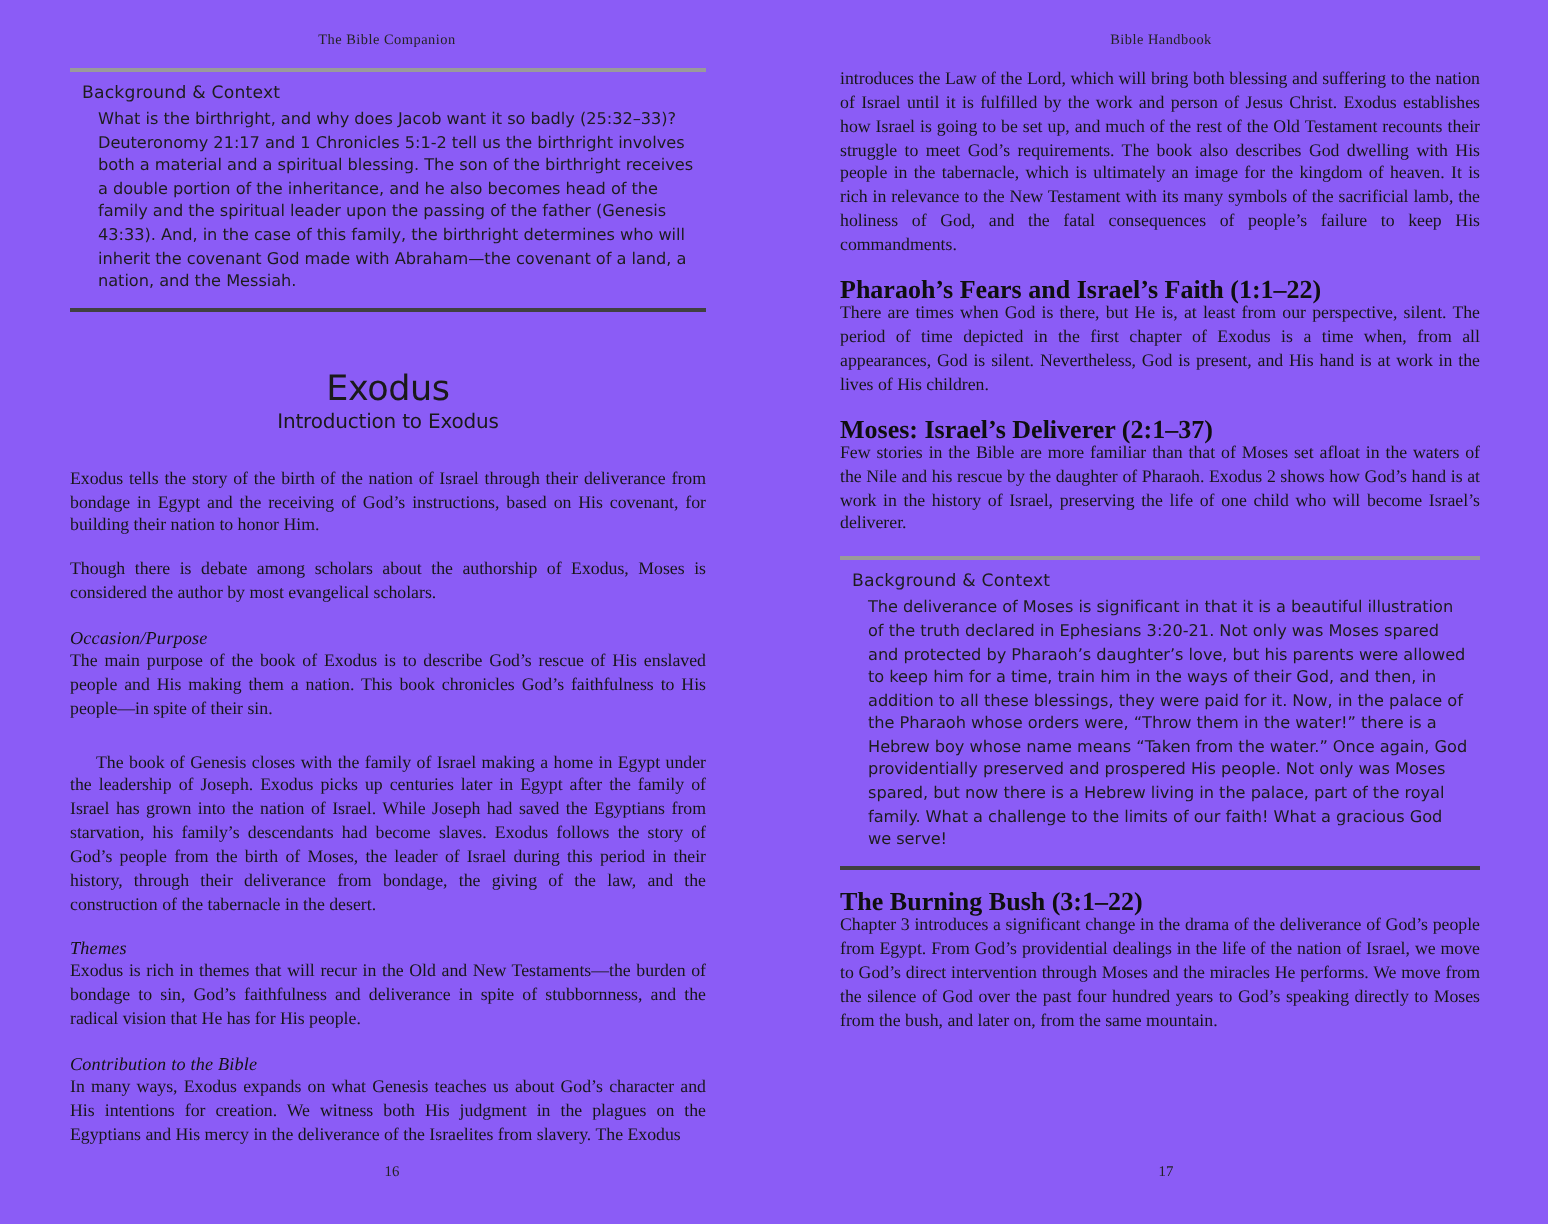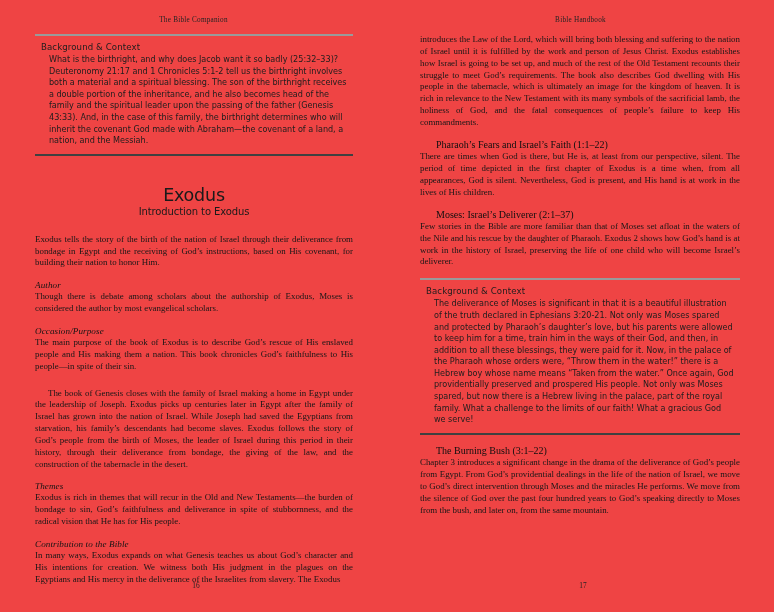--- a/index.html
+++ b/index.html
@@ -22,21 +22,21 @@
     width: 774px;
     height: 612px;
     box-sizing: border-box;
   }
 
   .page {
     width: 387px;
     height: 612px;
     box-sizing: border-box;
     position: relative;
-    background: #ef4444;
+    background: #8b5cf6;
   }
 
   .page-inner {
     position: absolute;
     left: 0;
     right: 0;
     top: 0;
     bottom: 0;
     padding: 0;
   }
@@ -126,23 +126,23 @@
   h3.sec-italic {
     margin: 0 0 0 0;
     font-size: 9.1px;
     font-style: italic;
     font-weight: 400;
     line-height: 12px;
     color: #141414;
     letter-spacing: 0.1px;
   }
   h3.sec-bold {
-    margin: 0 0 0 16px;
-    font-size: 10px;
-    font-weight: 400;
+    margin: 0 0 0 0;
+    font-size: 13px;
+    font-weight: 700;
     line-height: 12.4px;
     color: #0f0f0f;
     letter-spacing: 0px;
   }
 
   
   .folio {
     position: absolute;
     bottom: 22px;
     left: 5px;
@@ -171,21 +171,20 @@
         </div>
 
         <div class="book-title-block">
           <div class="book-title">Exodus</div>
           <div class="book-subtitle">Introduction to Exodus</div>
         </div>
 
         <p class="body">Exodus tells the story of the birth of the nation of Israel through their deliverance from bondage in Egypt and the receiving of God’s instructions, based on His covenant, for building their nation to honor Him.</p>
 
         <div class="gap"></div>
-        <h3 class="sec-italic">Author</h3>
         <p class="body">Though there is debate among scholars about the authorship of Exodus, Moses is considered the author by most evangelical scholars.</p>
 
         <div class="gap"></div>
         <h3 class="sec-italic">Occasion/Purpose</h3>
         <p class="body">The main purpose of the book of Exodus is to describe God’s rescue of His enslaved people and His making them a nation. This book chronicles God’s faithfulness to His people—in spite of their sin.</p>
         <p class="body indent">The book of Genesis closes with the family of Israel making a home in Egypt under the leadership of Joseph. Exodus picks up centuries later in Egypt after the family of Israel has grown into the nation of Israel. While Joseph had saved the Egyptians from starvation, his family’s descendants had become slaves. Exodus follows the story of God’s people from the birth of Moses, the leader of Israel during this period in their history, through their deliverance from bondage, the giving of the law, and the construction of the tabernacle in the desert.</p>
 
         <div class="gap"></div>
         <h3 class="sec-italic">Themes</h3>
         <p class="body">Exodus is rich in themes that will recur in the Old and New Testaments—the burden of bondage to sin, God’s faithfulness and deliverance in spite of stubbornness, and the radical vision that He has for His people.</p>

